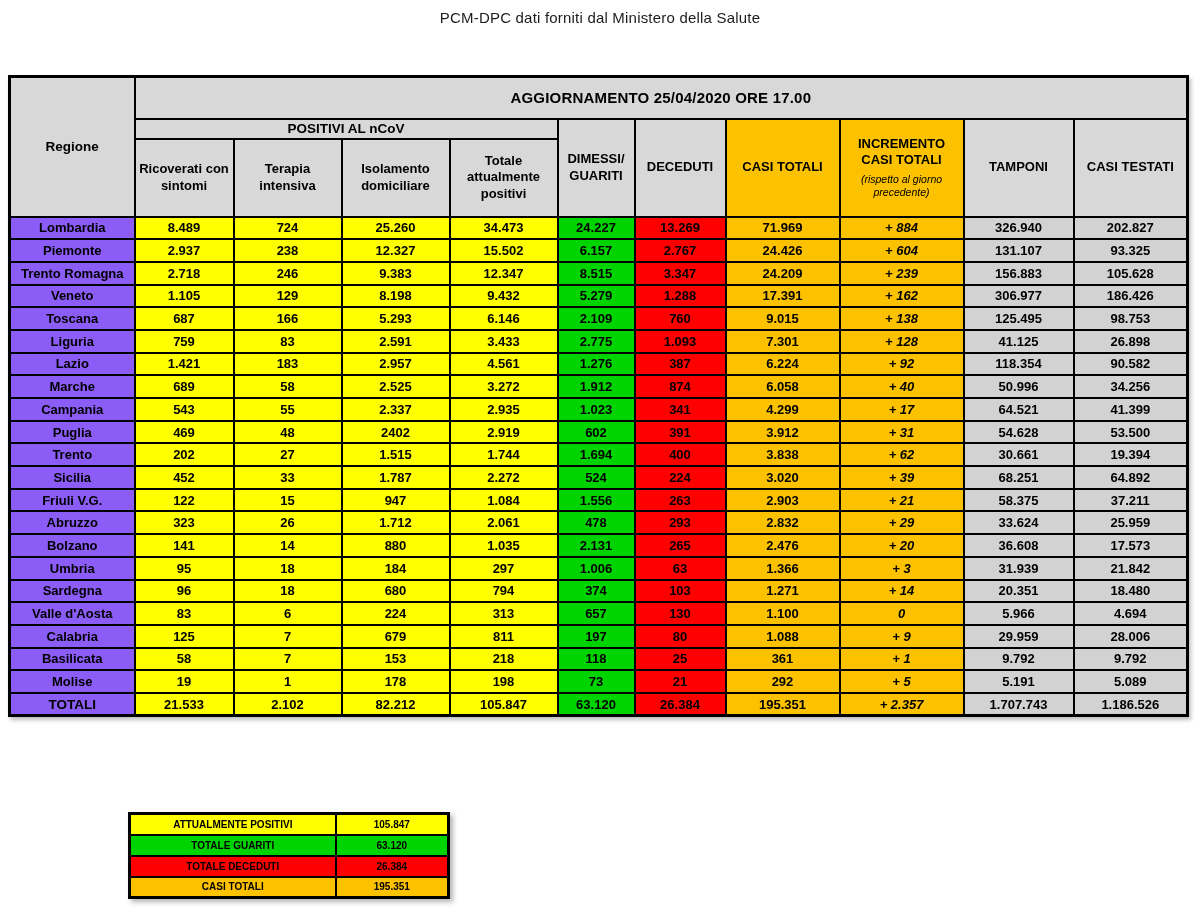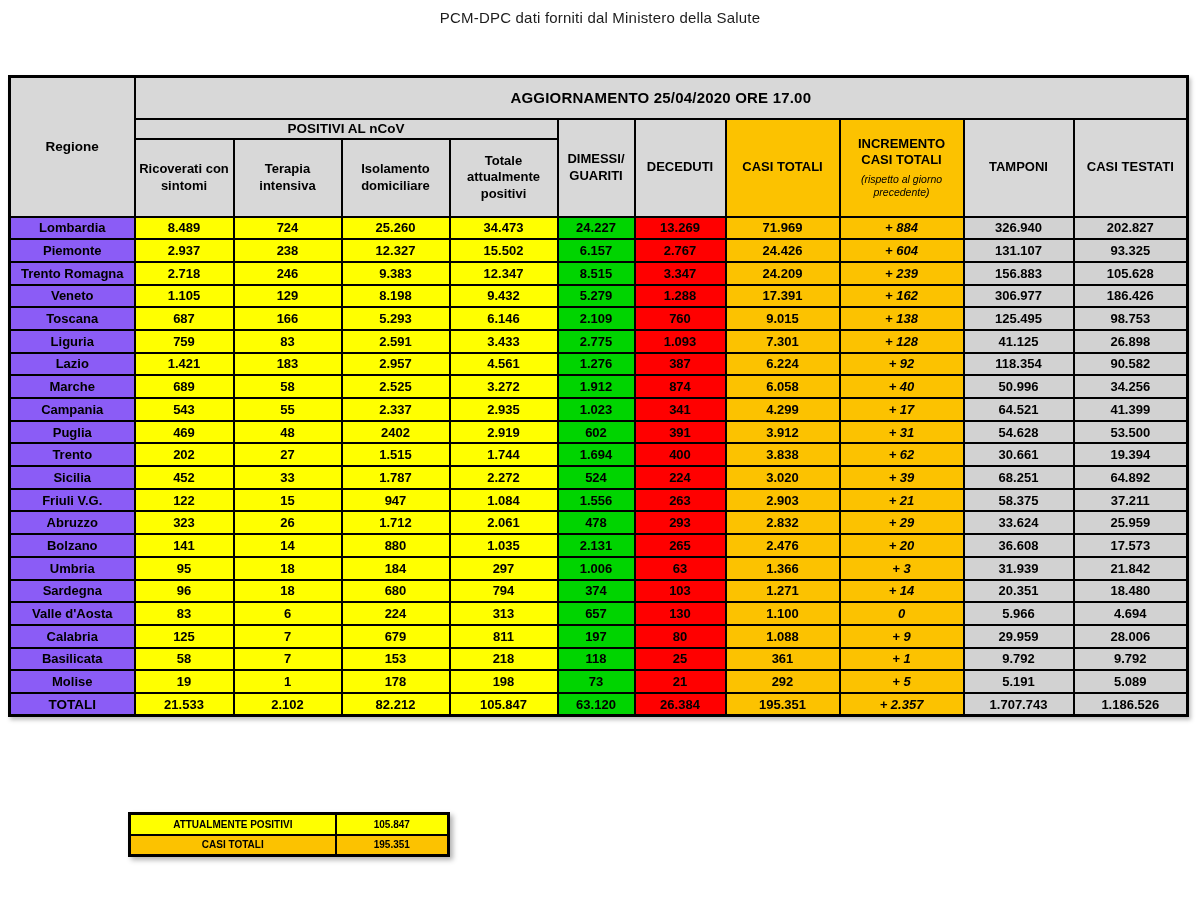--- a/index.html
+++ b/index.html
@@ -409,17 +409,25 @@
     </tbody>
 </table>
 
 <table class="legend">
   <tbody>
       <tr>
         <td class="lg-label" style="background: rgb(255, 255, 0);">ATTUALMENTE POSITIVI</td>
         <td class="lg-value" style="background: rgb(255, 255, 0);">105.847</td>
       </tr>
       <tr>
+        <td class="lg-label" style="background: rgb(0, 212, 0);">TOTALE GUARITI</td>
+        <td class="lg-value" style="background: rgb(0, 212, 0);">63.120</td>
+      </tr>
+      <tr>
+        <td class="lg-label" style="background: rgb(255, 0, 0);">TOTALE DECEDUTI</td>
+        <td class="lg-value" style="background: rgb(255, 0, 0);">26.384</td>
+      </tr>
+      <tr>
         <td class="lg-label" style="background: rgb(252, 194, 0);">CASI TOTALI</td>
         <td class="lg-value" style="background: rgb(252, 194, 0);">195.351</td>
       </tr>
     </tbody>
 </table>
 
 </body></html>

